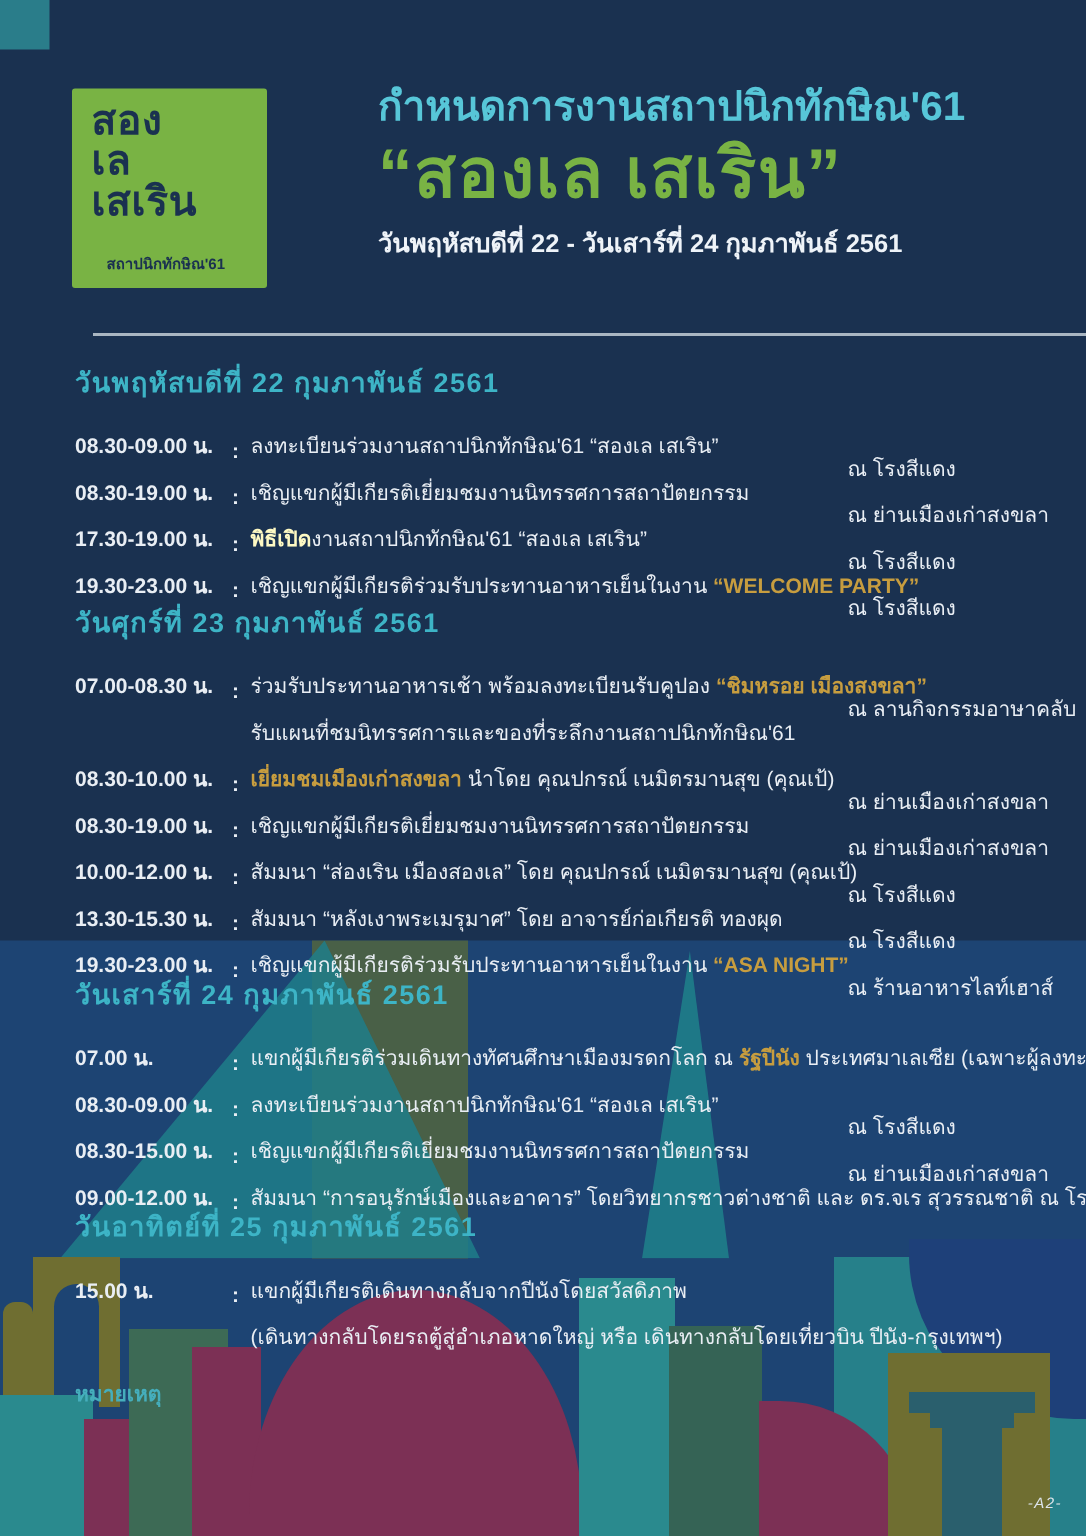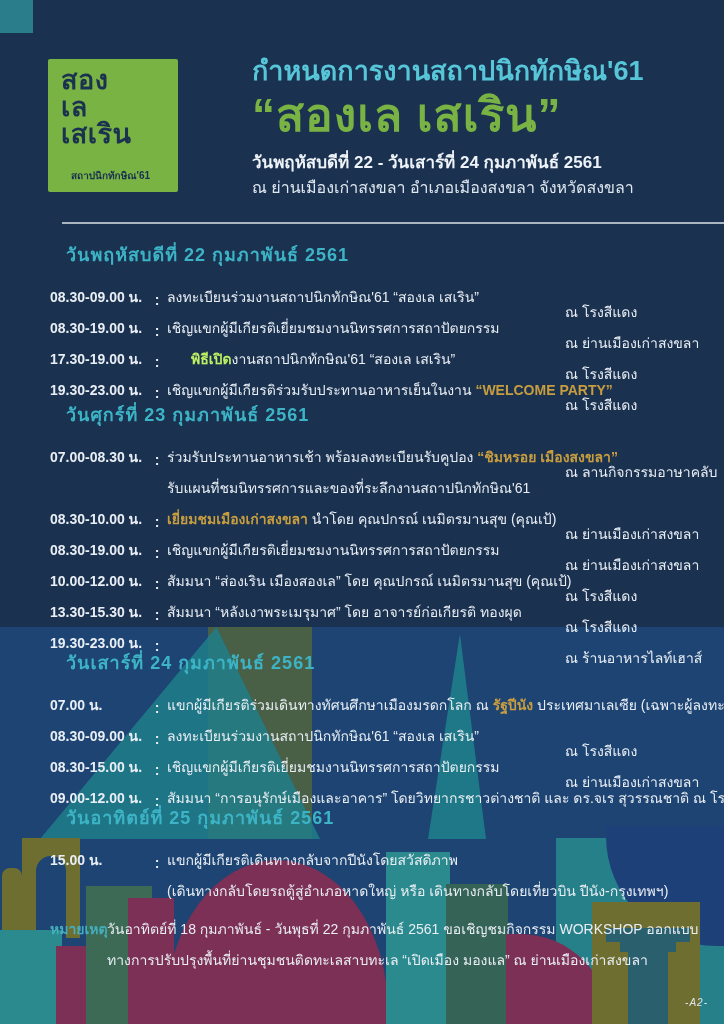--- a/index.html
+++ b/index.html
@@ -26,27 +26,27 @@
   .logo-sub{position:absolute;left:13px;bottom:9px;font-size:10px;font-weight:bold;color:#1a3150;margin-left:10px;}
   .head-text{position:absolute;left:208px;top:56px;z-index:5;margin-left:44px;}
   .kicker{font-size:27px;font-weight:bold;color:#57c6d8;line-height:30px;}
   .big-title{font-size:46px;font-weight:bold;color:#79b344;line-height:52px;margin-top:3px;letter-spacing:1px;}
   .date-line{font-size:17px;font-weight:bold;color:#eef3f8;margin-top:11px;line-height:22px;}
   .venue-line{font-size:16px;color:#dfe7ef;margin-top:3px;line-height:21px;}
   .divider{position:absolute;left:62px;top:222px;width:662px;height:2px;background:#c3ced6;opacity:.85;z-index:5;}
   
   .day-section{position:absolute;left:50px;width:664px;z-index:5;}
   .sec1{top:243px;} .sec2{top:403px;} .sec3{top:651px;} .sec4{top:806px;}
-  .day-title{font-size:18px;font-weight:bold;color:#3db4c6;letter-spacing:1px;margin:0 0 10px 16px;line-height:24px;}
+  .day-title{font-size:18px;font-weight:bold;color:#3db4c6;letter-spacing:1px;margin:0 0 10px 0;line-height:24px;}
   .row{display:flex;position:relative;height:31px;align-items:flex-end;font-size:14px;}
   .time{width:97px;flex-shrink:0;font-weight:bold;white-space:nowrap;}
   .colon{width:20px;flex-shrink:0;text-align:center;font-weight:bold;}
   .desc{white-space:nowrap;}
   .seg-gold{color:#c79d3f;font-weight:bold;}
-  .seg-red{color:#bef264;font-weight:bold;margin-left:24px;}
+  .seg-red{color:#fef9c3;font-weight:bold;}
   .loc{position:absolute;left:515px;top:0;height:31px;line-height:31px;white-space:nowrap;margin-top:20px;}
   
   .note{position:absolute;left:50px;top:914px;width:660px;z-index:5;display:flex;font-size:14px;}
   .note-label{width:57px;flex-shrink:0;color:#45aebc;font-weight:bold;line-height:31px;}
   .note-lines div{line-height:31px;white-space:nowrap;}
   
   .footer{position:absolute;right:16px;bottom:16px;font-size:10px;font-style:italic;color:#dde4ea;z-index:6;letter-spacing:1px;}
 </style>
 </head>
 <body>
@@ -83,21 +83,20 @@
       <div>เล</div>
       <div>เสเริน</div>
     </div>
     <div class="logo-sub">สถาปนิกทักษิณ'61</div>
   </div>
 
   <div class="head-text">
     <div class="kicker">กำหนดการงานสถาปนิกทักษิณ'61</div>
     <div class="big-title">“สองเล เสเริน”</div>
     <div class="date-line">วันพฤหัสบดีที่ 22 - วันเสาร์ที่ 24 กุมภาพันธ์ 2561</div>
-    <div class="venue-line">ณ ย่านเมืองเก่าสงขลา อำเภอเมืองสงขลา จังหวัดสงขลา</div>
   </div>
 
   <div class="divider"></div>
 
   <div class="day-section sec1">
     <div class="day-title">วันพฤหัสบดีที่ 22 กุมภาพันธ์ 2561</div>
     <div class="rows">
         <div class="row">
           <span class="time">08.30-09.00 น.</span>
           <span class="colon">:</span>
@@ -159,20 +158,21 @@
         </div>
         <div class="row">
           <span class="time">13.30-15.30 น.</span>
           <span class="colon">:</span>
           <span class="desc"><span>สัมมนา “หลังเงาพระเมรุมาศ” โดย อาจารย์ก่อเกียรติ ทองผุด</span></span>
           <span class="loc">ณ โรงสีแดง</span>
         </div>
         <div class="row">
           <span class="time">19.30-23.00 น.</span>
           <span class="colon">:</span>
+          <span class="desc"><span>เชิญแขกผู้มีเกียรติร่วมรับประทานอาหารเย็นในงาน </span><span class="seg-gold">“ASA NIGHT”</span></span>
           <span class="loc">ณ ร้านอาหารไลท์เฮาส์</span>
         </div>
       </div>
   </div>
   <div class="day-section sec3">
     <div class="day-title">วันเสาร์ที่ 24 กุมภาพันธ์ 2561</div>
     <div class="rows">
         <div class="row">
           <span class="time">07.00 น.</span>
           <span class="colon">:</span>
@@ -212,20 +212,16 @@
           <span class="time"></span>
           <span class="colon"></span>
           <span class="desc"><span>(เดินทางกลับโดยรถตู้สู่อำเภอหาดใหญ่ หรือ เดินทางกลับโดยเที่ยวบิน ปีนัง-กรุงเทพฯ)</span></span>
           <span class="loc"></span>
         </div>
       </div>
   </div>
 
   <div class="note">
     <div class="note-label">หมายเหตุ</div>
-    <div class="note-lines">
-      <div>วันอาทิตย์ที่ 18 กุมภาพันธ์ - วันพุธที่ 22 กุมภาพันธ์ 2561 ขอเชิญชมกิจกรรม WORKSHOP ออกแบบ</div>
-      <div>ทางการปรับปรุงพื้นที่ย่านชุมชนติดทะเลสาบทะเล “เปิดเมือง มองแล” ณ ย่านเมืองเก่าสงขลา</div>
-    </div>
   </div>
 
   <div class="footer">-A2-</div>
 </div>
 
 </body></html>

